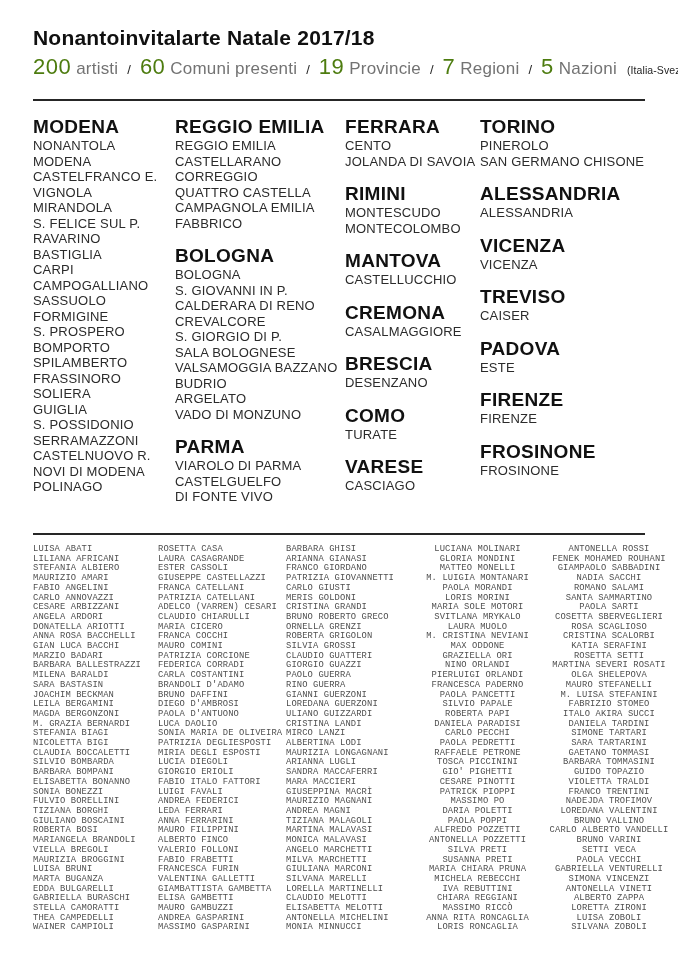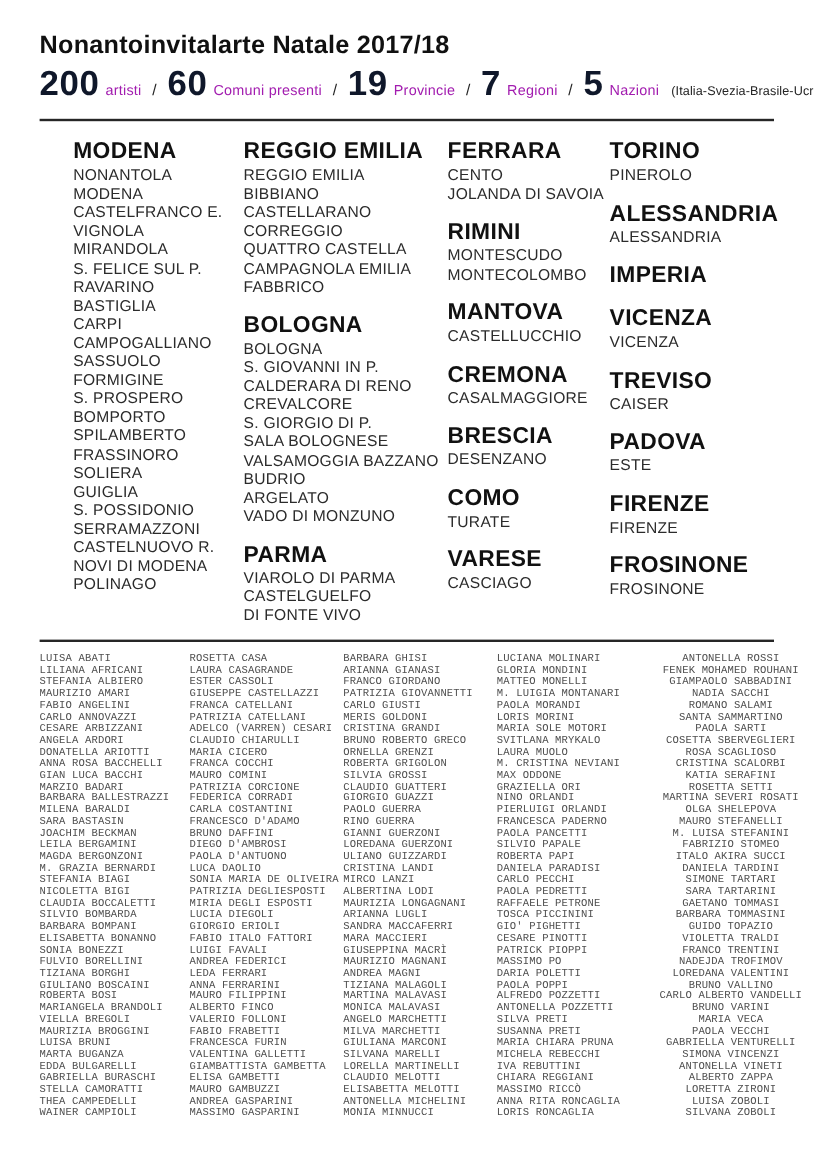--- a/index.html
+++ b/index.html
@@ -13,45 +13,45 @@
   .title{
     position:absolute;top:26px;left:33px;margin:0;
     font-size:21px;font-weight:700;letter-spacing:0.2px;color:#101010;
     white-space:nowrap;
   }
 
   .stats{
     position:absolute;top:54px;left:33px;
     display:flex;align-items:baseline;white-space:nowrap;
   }
-  .stat-num{font-size:29px;font-weight:700;color:#0f172a;letter-spacing:0.5px;margin-right:5px;}
-  .stat-lab{font-size:12px;color:#a21caf;margin-right:9px;letter-spacing:0.2px;}
+  .stat-num{font-size:22px;font-weight:400;color:#4d7c0f;letter-spacing:0.5px;margin-right:5px;}
+  .stat-lab{font-size:17px;color:#737373;margin-right:9px;letter-spacing:0.2px;}
   .stat-sep{font-size:13px;color:#242424;margin-right:9px;}
   .stat-note{font-size:10.5px;color:#242424;letter-spacing:0.1px;margin-left:1px;}
 
   .rule{position:absolute;left:33px;width:612px;border-top:2px solid #262626;height:0;}
   .rule-top{top:99px;}
   .rule-mid{top:533px;}
 
   .provinces{position:absolute;top:115px;left:33px;display:flex;}
   .pcol{flex:0 0 auto;}
   .pcol:nth-child(1){width:142px;}
   .pcol:nth-child(2){width:170px;}
   .pcol:nth-child(3){width:135px;}
   .pcol:nth-child(4){width:178px;}
-  .pgroup{margin-bottom:13px;margin-left:28px;}
+  .pgroup{margin-bottom:13px;}
   .pname{font-size:19px;font-weight:700;line-height:23px;letter-spacing:0.3px;color:#111111;white-space:nowrap;}
   .comune{font-size:13px;line-height:15.5px;letter-spacing:0.2px;color:#2b2b2b;white-space:nowrap;}
 
   .artists{position:absolute;top:545px;left:33px;display:flex;}
   .acol{flex:0 0 auto;font-family:Liberation Mono, monospace;}
   .acol:nth-child(1){width:125px;}
   .acol:nth-child(2){width:128px;}
   .acol:nth-child(3){width:128px;}
-  .acol:nth-child(4){width:127px;}
+  .acol:nth-child(4){width:127px;text-align:center;}
   .acol:nth-child(5){width:136px;text-align:center;}
   .artist{font-size:8.8px;line-height:9.7px;letter-spacing:0.12px;color:#4f4f4f;white-space:nowrap;}
 </style>
 </head>
 <body>
 
 <div class="page">
   <h1 class="title">Nonantoinvitalarte Natale 2017/18</h1>
   <div class="stats" id="stats">
       <span class="stat-num">200</span>
@@ -97,21 +97,20 @@
           <div class="comune">SERRAMAZZONI</div>
           <div class="comune">CASTELNUOVO R.</div>
           <div class="comune">NOVI DI MODENA</div>
           <div class="comune">POLINAGO</div>
         </div>
       </div>
       <div class="pcol">
         <div class="pgroup">
           <div class="pname">REGGIO EMILIA</div>
           <div class="comune">REGGIO EMILIA</div>
-          <div class="comune">BIBBIANO</div>
           <div class="comune">CASTELLARANO</div>
           <div class="comune">CORREGGIO</div>
           <div class="comune">QUATTRO CASTELLA</div>
           <div class="comune">CAMPAGNOLA EMILIA</div>
           <div class="comune">FABBRICO</div>
         </div>
         <div class="pgroup">
           <div class="pname">BOLOGNA</div>
           <div class="comune">BOLOGNA</div>
           <div class="comune">S. GIOVANNI IN P.</div>
@@ -160,27 +159,27 @@
         </div>
         <div class="pgroup">
           <div class="pname">VARESE</div>
           <div class="comune">CASCIAGO</div>
         </div>
       </div>
       <div class="pcol">
         <div class="pgroup">
           <div class="pname">TORINO</div>
           <div class="comune">PINEROLO</div>
+          <div class="comune">SAN GERMANO CHISONE</div>
         </div>
         <div class="pgroup">
           <div class="pname">ALESSANDRIA</div>
           <div class="comune">ALESSANDRIA</div>
         </div>
         <div class="pgroup">
-          <div class="pname">IMPERIA</div>
         </div>
         <div class="pgroup">
           <div class="pname">VICENZA</div>
           <div class="comune">VICENZA</div>
         </div>
         <div class="pgroup">
           <div class="pname">TREVISO</div>
           <div class="comune">CAISER</div>
         </div>
         <div class="pgroup">
@@ -249,21 +248,21 @@
         <div class="artist">FRANCA CATELLANI</div>
         <div class="artist">PATRIZIA CATELLANI</div>
         <div class="artist">ADELCO (VARREN) CESARI</div>
         <div class="artist">CLAUDIO CHIARULLI</div>
         <div class="artist">MARIA CICERO</div>
         <div class="artist">FRANCA COCCHI</div>
         <div class="artist">MAURO COMINI</div>
         <div class="artist">PATRIZIA CORCIONE</div>
         <div class="artist">FEDERICA CORRADI</div>
         <div class="artist">CARLA COSTANTINI</div>
-        <div class="artist">FRANCESCO D'ADAMO</div>
+        <div class="artist">BRANDOLI D'ADAMO</div>
         <div class="artist">BRUNO DAFFINI</div>
         <div class="artist">DIEGO D'AMBROSI</div>
         <div class="artist">PAOLA D'ANTUONO</div>
         <div class="artist">LUCA DAOLIO</div>
         <div class="artist">SONIA MARIA DE OLIVEIRA</div>
         <div class="artist">PATRIZIA DEGLIESPOSTI</div>
         <div class="artist">MIRIA DEGLI ESPOSTI</div>
         <div class="artist">LUCIA DIEGOLI</div>
         <div class="artist">GIORGIO ERIOLI</div>
         <div class="artist">FABIO ITALO FATTORI</div>
@@ -392,21 +391,21 @@
         <div class="artist">GAETANO TOMMASI</div>
         <div class="artist">BARBARA TOMMASINI</div>
         <div class="artist">GUIDO TOPAZIO</div>
         <div class="artist">VIOLETTA TRALDI</div>
         <div class="artist">FRANCO TRENTINI</div>
         <div class="artist">NADEJDA TROFIMOV</div>
         <div class="artist">LOREDANA VALENTINI</div>
         <div class="artist">BRUNO VALLINO</div>
         <div class="artist">CARLO ALBERTO VANDELLI</div>
         <div class="artist">BRUNO VARINI</div>
-        <div class="artist">MARIA VECA</div>
+        <div class="artist">SETTI VECA</div>
         <div class="artist">PAOLA VECCHI</div>
         <div class="artist">GABRIELLA VENTURELLI</div>
         <div class="artist">SIMONA VINCENZI</div>
         <div class="artist">ANTONELLA VINETI</div>
         <div class="artist">ALBERTO ZAPPA</div>
         <div class="artist">LORETTA ZIRONI</div>
         <div class="artist">LUISA ZOBOLI</div>
         <div class="artist">SILVANA ZOBOLI</div>
       </div>
     </div>

